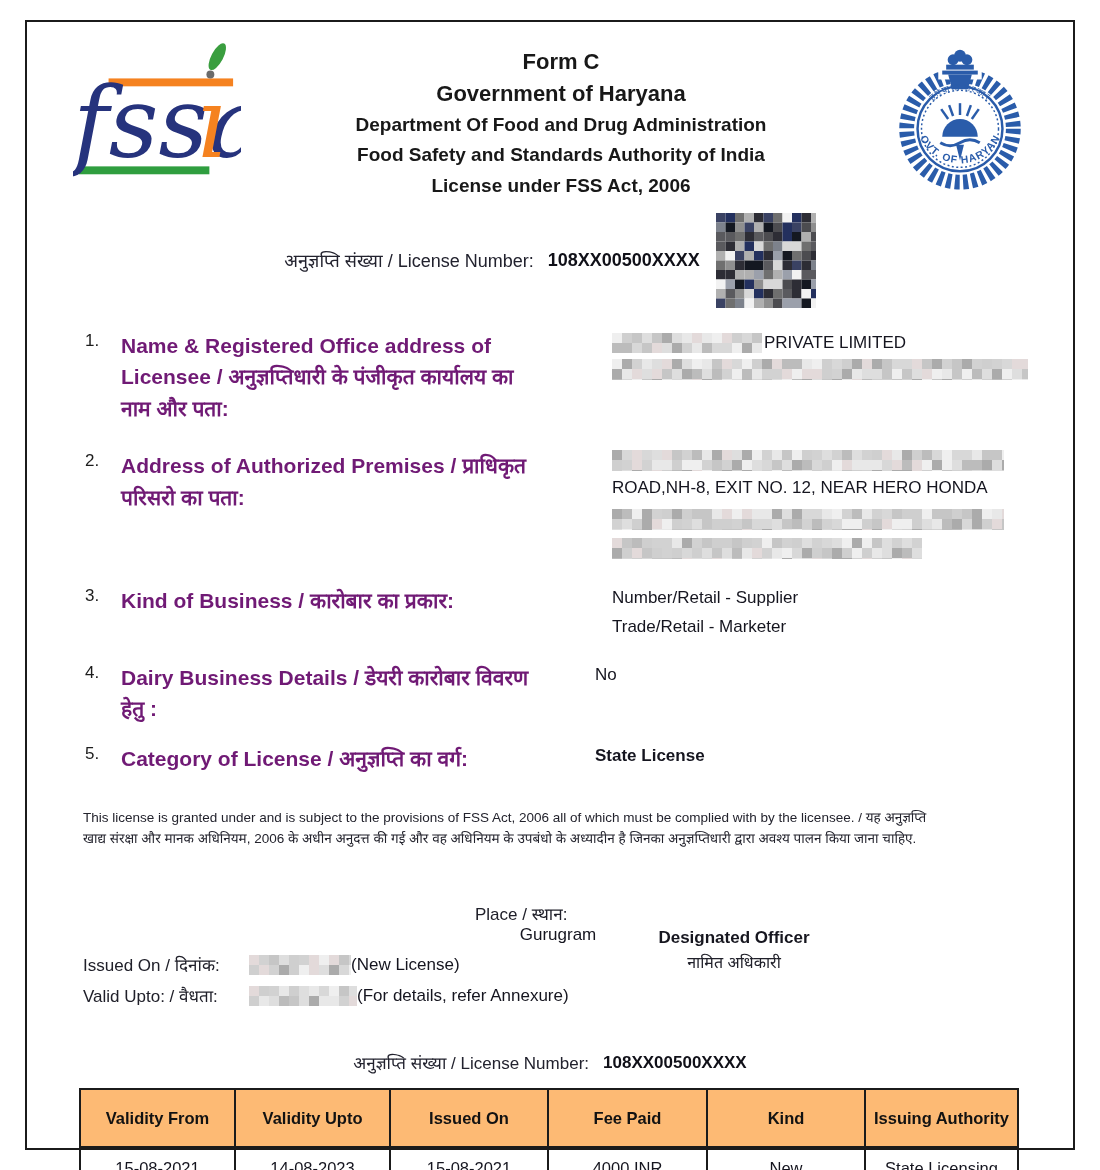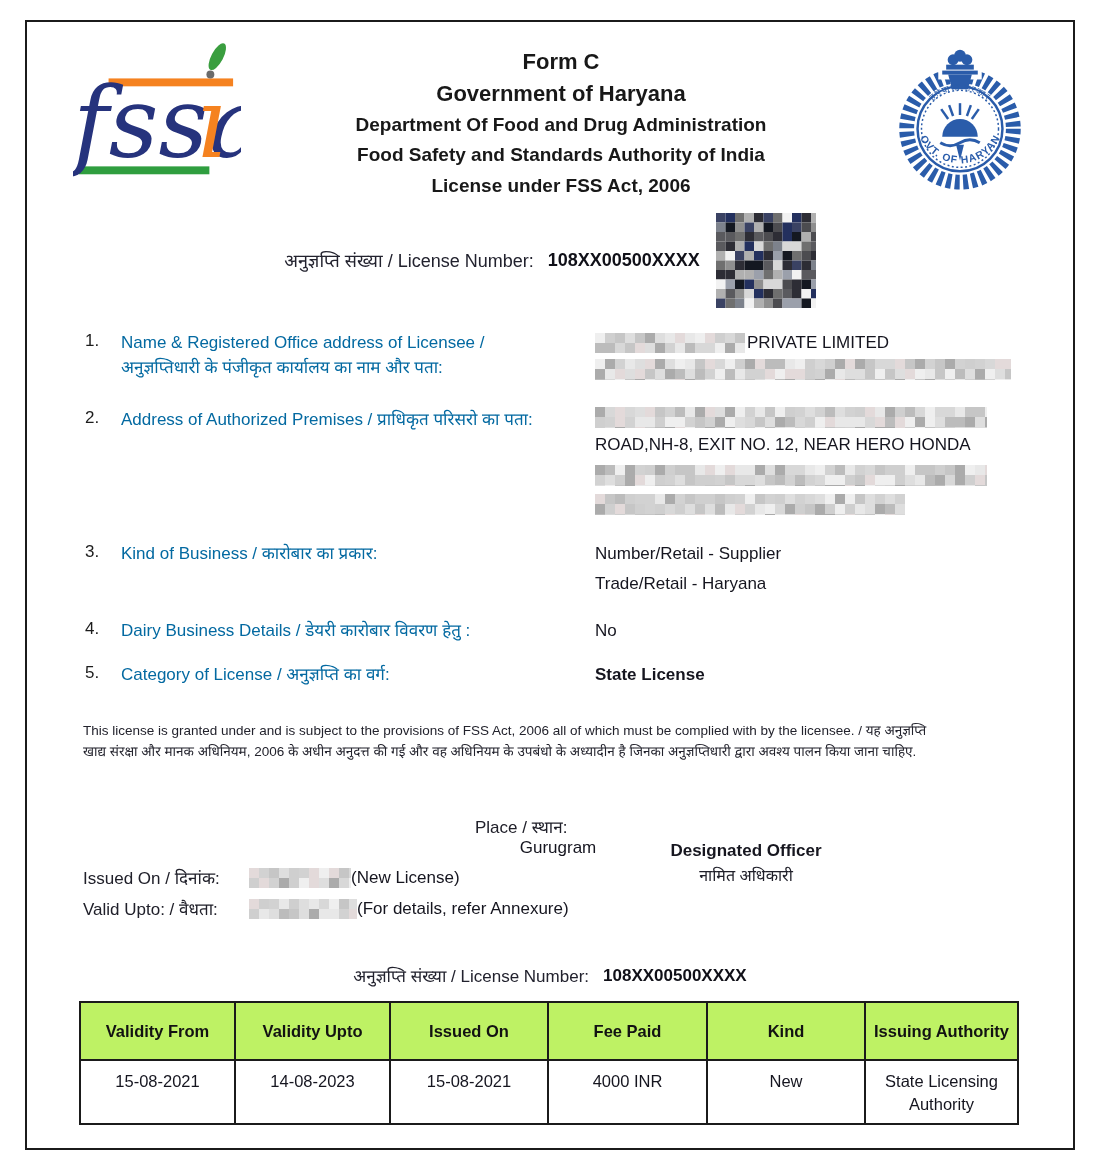--- a/index.html
+++ b/index.html
@@ -25,57 +25,57 @@
   
   .license-row { margin-top:12px; display:flex; align-items:center; justify-content:center; }
   .license-label { font-size:18px; color:#22222e; }
   .license-number { font-size:18px; font-weight:bold; margin-left:14px; color:#101018; }
   .qr-box { width:100px; height:95px; margin-left:16px; overflow:hidden; }
 
   
   .items { margin-top:22px; padding-left:58px; padding-right:40px; }
   .item { display:flex; align-items:flex-start; }
   .item-num { width:36px; font-size:17px; padding-top:1px; }
-  .item-label { width:412px; font-size:17px; line-height:1.5; color:#0369a1; }
+  .item-label { width:412px; font-size:21px; line-height:1.5; color:#701a75;font-weight:bold; }
   .item-value { margin-left:62px; flex:1; font-size:17px; line-height:1.5; color:#15151f; }
   .gap-22{margin-top:22px;} .gap-26{margin-top:26px;} .gap-18{margin-top:18px;}
-  .vline { display:flex; align-items:center; }
+  .vline { display:flex; align-items:center;margin-left:17px; }
   .vline + .vline { margin-top:4px; }
   .redact { display:inline-block; overflow:hidden; vertical-align:middle; }
   .bold { font-weight:bold; }
 
   
   .notice {
     margin:34px 40px 0 56px; font-size:13.5px; line-height:1.55; color:#23232d; max-width:850px;
   }
 
   
   .issue-block { position:relative; margin:52px 40px 0 56px; font-size:17px; }
   .issue-row { display:flex; align-items:center; margin-top:8px; }
   .issue-row:first-child { margin-top:0;flex-direction:column; }
   .issue-label { width:166px; color:#20202a; }
   .issue-val { color:#15151f; }
   .officer {
-    position:absolute; left:548px; top:26px; width:230px; text-align:center;
+    position:absolute; left:536px; top:26px; width:230px; text-align:center;
   }
   .officer-title { font-size:17px; font-weight:bold; color:#16161f; }
   .officer-sub { font-size:16px; margin-top:3px; color:#20202a;text-align:center; }
 
   
   .license-row2 { margin-top:44px; display:flex; justify-content:center; align-items:center; }
   .license-row2 .license-label { font-size:17px; }
   .license-row2 .license-number { font-size:17px; }
 
   
   table.validity {
     border-collapse:collapse; margin:14px 0 0 52px; width:938px; table-layout:fixed;
   }
   table.validity th, table.validity td { border:2px solid #1b1b1b; text-align:center; }
   table.validity th {
-    background:#bef264; font-size:16.5px; font-weight:bold; color:#121212;
+    background:#fdba74; font-size:16.5px; font-weight:bold; color:#121212;
     height:58px; padding:6px 6px; line-height:1.3; vertical-align:middle;
   }
   table.validity td {
     font-size:16.5px; color:#15151f; height:64px; padding:9px 6px 6px; vertical-align:top; line-height:1.35;
   }
   .col-a{width:155px}.col-b{width:155px}.col-c{width:158px}.col-d{width:159px}.col-e{width:158px}.col-f{width:153px}
 </style>
 </head>
 <body>
 
@@ -785,21 +785,21 @@
               </svg></span>
         </div>
       </div>
     </div>
 
     <div class="item gap-26">
       <div class="item-num">3.</div>
       <div class="item-label">Kind of Business / कारोबार का प्रकार:</div>
       <div class="item-value">
         <div class="vline">Number/Retail - Supplier</div>
-        <div class="vline">Trade/Retail - Haryana</div>
+        <div class="vline">Trade/Retail - Marketer</div>
       </div>
     </div>
 
     <div class="item gap-22">
       <div class="item-num">4.</div>
       <div class="item-label">Dairy Business Details / डेयरी कारोबार विवरण हेतु :</div>
       <div class="item-value">No</div>
     </div>
 
     <div class="item gap-18">

